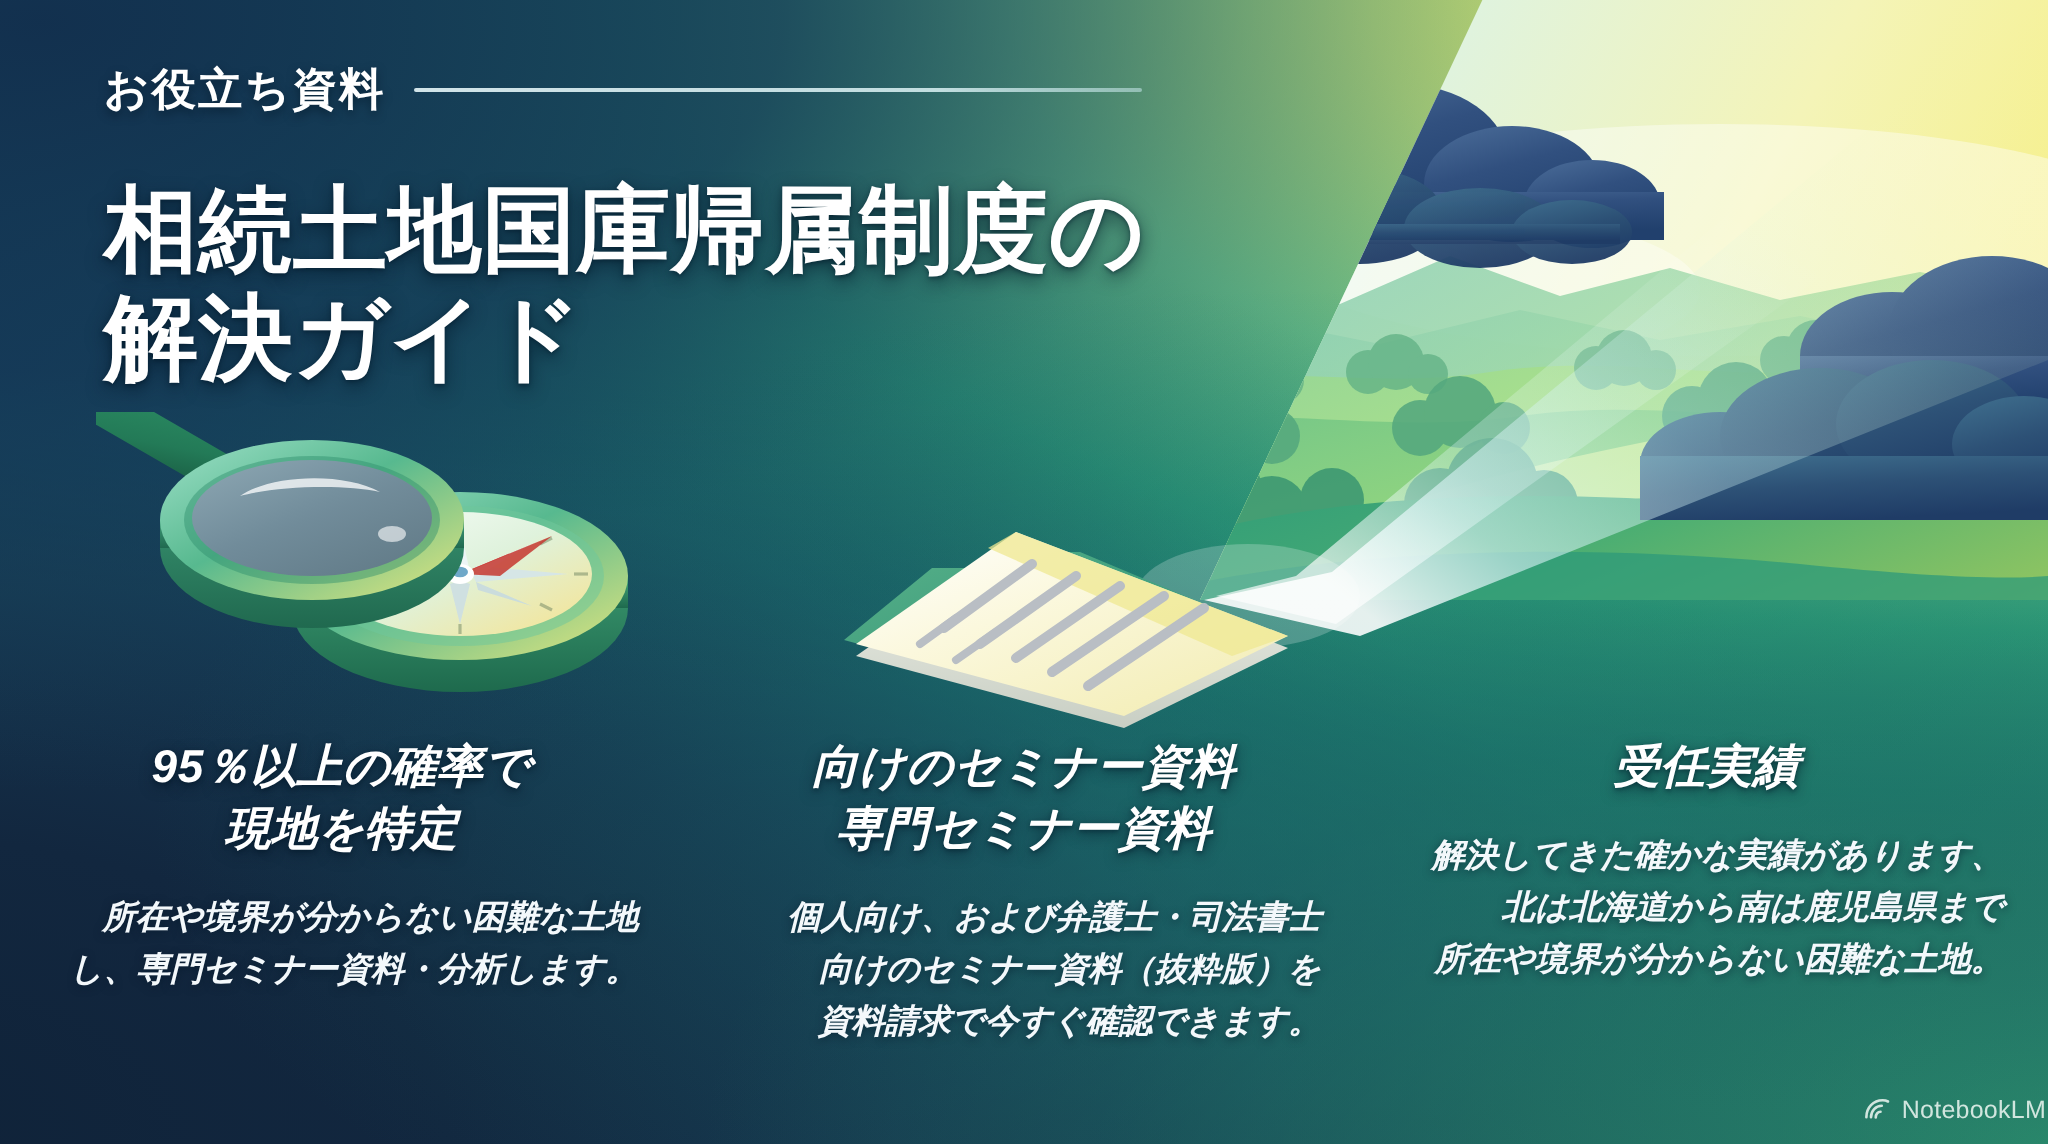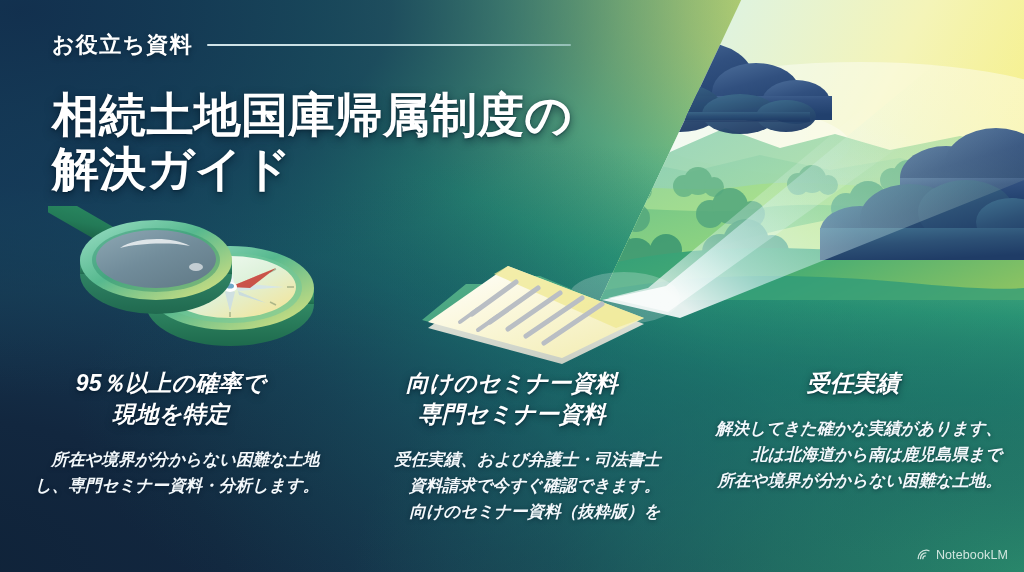--- a/index.html
+++ b/index.html
@@ -190,21 +190,21 @@
     color: #f3f8fb;
     text-shadow: 0 1px 4px rgba(2,22,38,0.55);
     text-align: right;
     padding-left: 4px;
   }
   .col-body .bl { display: block; white-space: nowrap; }
 
   
   .watermark {
     position: absolute;
-    right: 16px; bottom: 10px;
+    right: 1px; bottom: 10px;
     display: flex;
     align-items: flex-end;
     gap: 5px;
     z-index: 20;
     opacity: 0.88;
   }
   .watermark .wm-label {
     font-size: 12.5px;
     font-weight: 400;
     letter-spacing: 0.01em;
@@ -538,23 +538,23 @@
         <span class="bl">し、専門セミナー資料・分析します。</span>
       </div>
     </div>
 
     <div class="col">
       <div class="col-heading">
         <span class="hl">向けのセミナー資料</span>
         <span class="hl">専門セミナー資料</span>
       </div>
       <div class="col-body">
-        <span class="bl">受任実績、および弁護士・司法書士</span>
+        <span class="bl">個人向け、および弁護士・司法書士</span>
+        <span class="bl">向けのセミナー資料（抜粋版）を</span>
         <span class="bl">資料請求で今すぐ確認できます。</span>
-        <span class="bl">向けのセミナー資料（抜粋版）を</span>
       </div>
     </div>
 
     <div class="col">
       <div class="col-heading">
         <span class="hl">受任実績</span>
       </div>
       <div class="col-body">
         <span class="bl">解決してきた確かな実績があります、</span>
         <span class="bl">北は北海道から南は鹿児島県まで</span>

